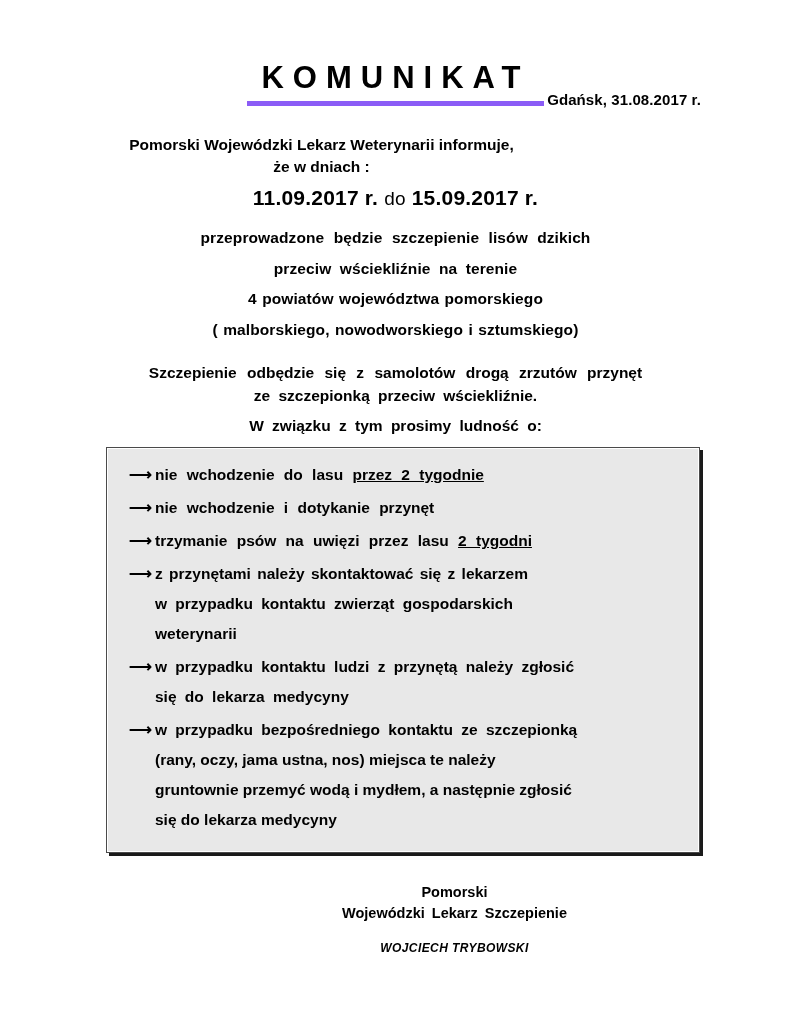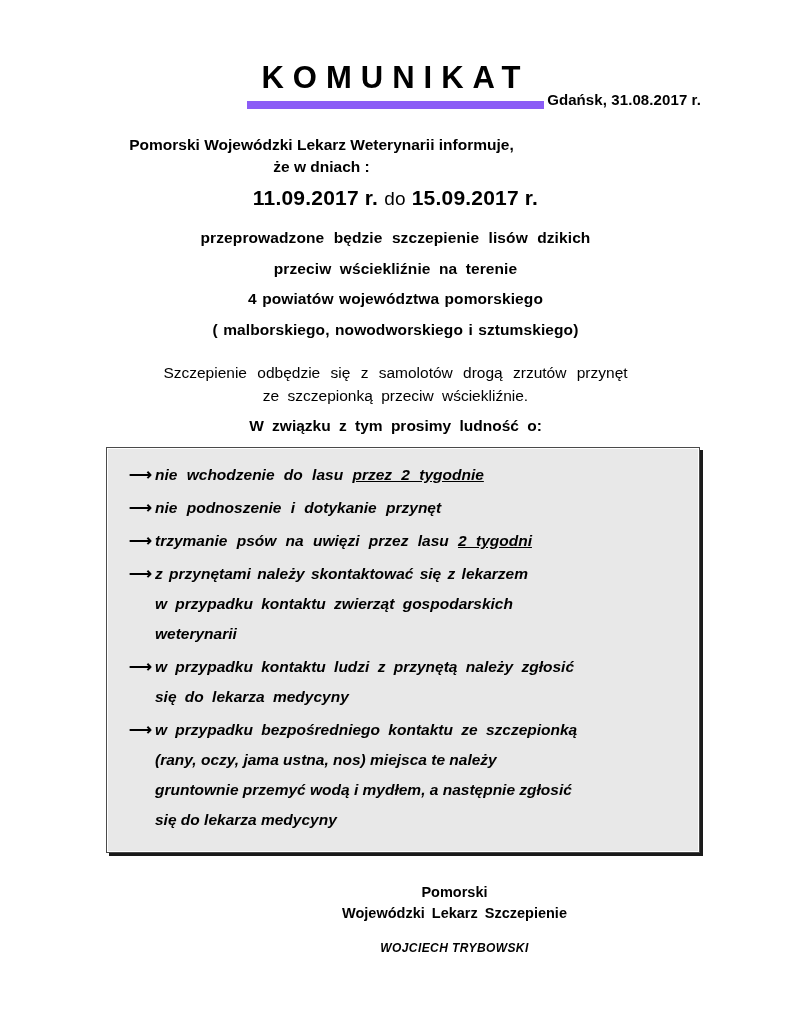--- a/index.html
+++ b/index.html
@@ -41,21 +41,21 @@
     left: 0;
     width: 791px;
     text-align: center;
   }
   .title {
     display: inline-block;
     font-size: 31px;
     font-weight: bold;
     letter-spacing: 9px;
     padding: 0 14px 6px 14px;
-    border-bottom: 8px solid #8b5cf6;
+    border-bottom: 5px solid #8b5cf6;
     line-height: 1.05;
   }
 
   
   .intro {
     position: absolute;
     top: 134px;
     left: 0;
     width: 643px;
     text-align: center;
@@ -98,21 +98,21 @@
   .bl.l3 { word-spacing: 1px; }
   .bl.l4 { word-spacing: 1px; }
 
   .para2 {
     position: absolute;
     top: 361px;
     left: 0;
     width: 791px;
     text-align: center;
     font-size: 15.5px;
-    font-weight: normal;
+    font-weight: bold;
     line-height: 1.5;
   }
   .para2 .p1 { word-spacing: 6px; }
   .para2 .p2 { word-spacing: 4px; }
 
   .para3 {
     position: absolute;
     top: 417px;
     left: 0;
     width: 791px;
@@ -144,21 +144,21 @@
     line-height: 30px;
   }
   .item .arrow {
     position: absolute;
     left: 12px;
     top: 0;
     font-size: 16px;
     line-height: 30px;
     font-weight: bold;
   }
-  .item .ln { display: block; white-space: nowrap; font-style: italic; }
+  .item .ln { display: block; white-space: nowrap; }
   .u { text-decoration: underline; }
 
   .sp1 { word-spacing: 5px; }
   .sp2 { word-spacing: 4px; }
   .sp3 { word-spacing: 2px; }
   .sp0 { word-spacing: 0px; }
 
   
   .signature {
     position: absolute;
@@ -224,21 +224,21 @@
 
   <div class="list-box">
 
     <div class="item">
       <span class="arrow">⟶</span>
       <span class="ln sp1"><span>nie  wchodzenie  do  lasu  </span><span class="u">przez  2  tygodnie</span></span>
     </div>
 
     <div class="item">
       <span class="arrow">⟶</span>
-      <span class="ln sp1">nie  podnoszenie  i  dotykanie  przynęt</span>
+      <span class="ln sp1">nie  wchodzenie  i  dotykanie  przynęt</span>
     </div>
 
     <div class="item">
       <span class="arrow">⟶</span>
       <span class="ln sp1"><span>trzymanie  psów  na  uwięzi  przez  lasu  </span><span class="u">2  tygodni</span></span>
     </div>
 
     <div class="item">
       <span class="arrow">⟶</span>
       <span class="ln sp3">z  przynętami  należy skontaktować się  z  lekarzem</span>

